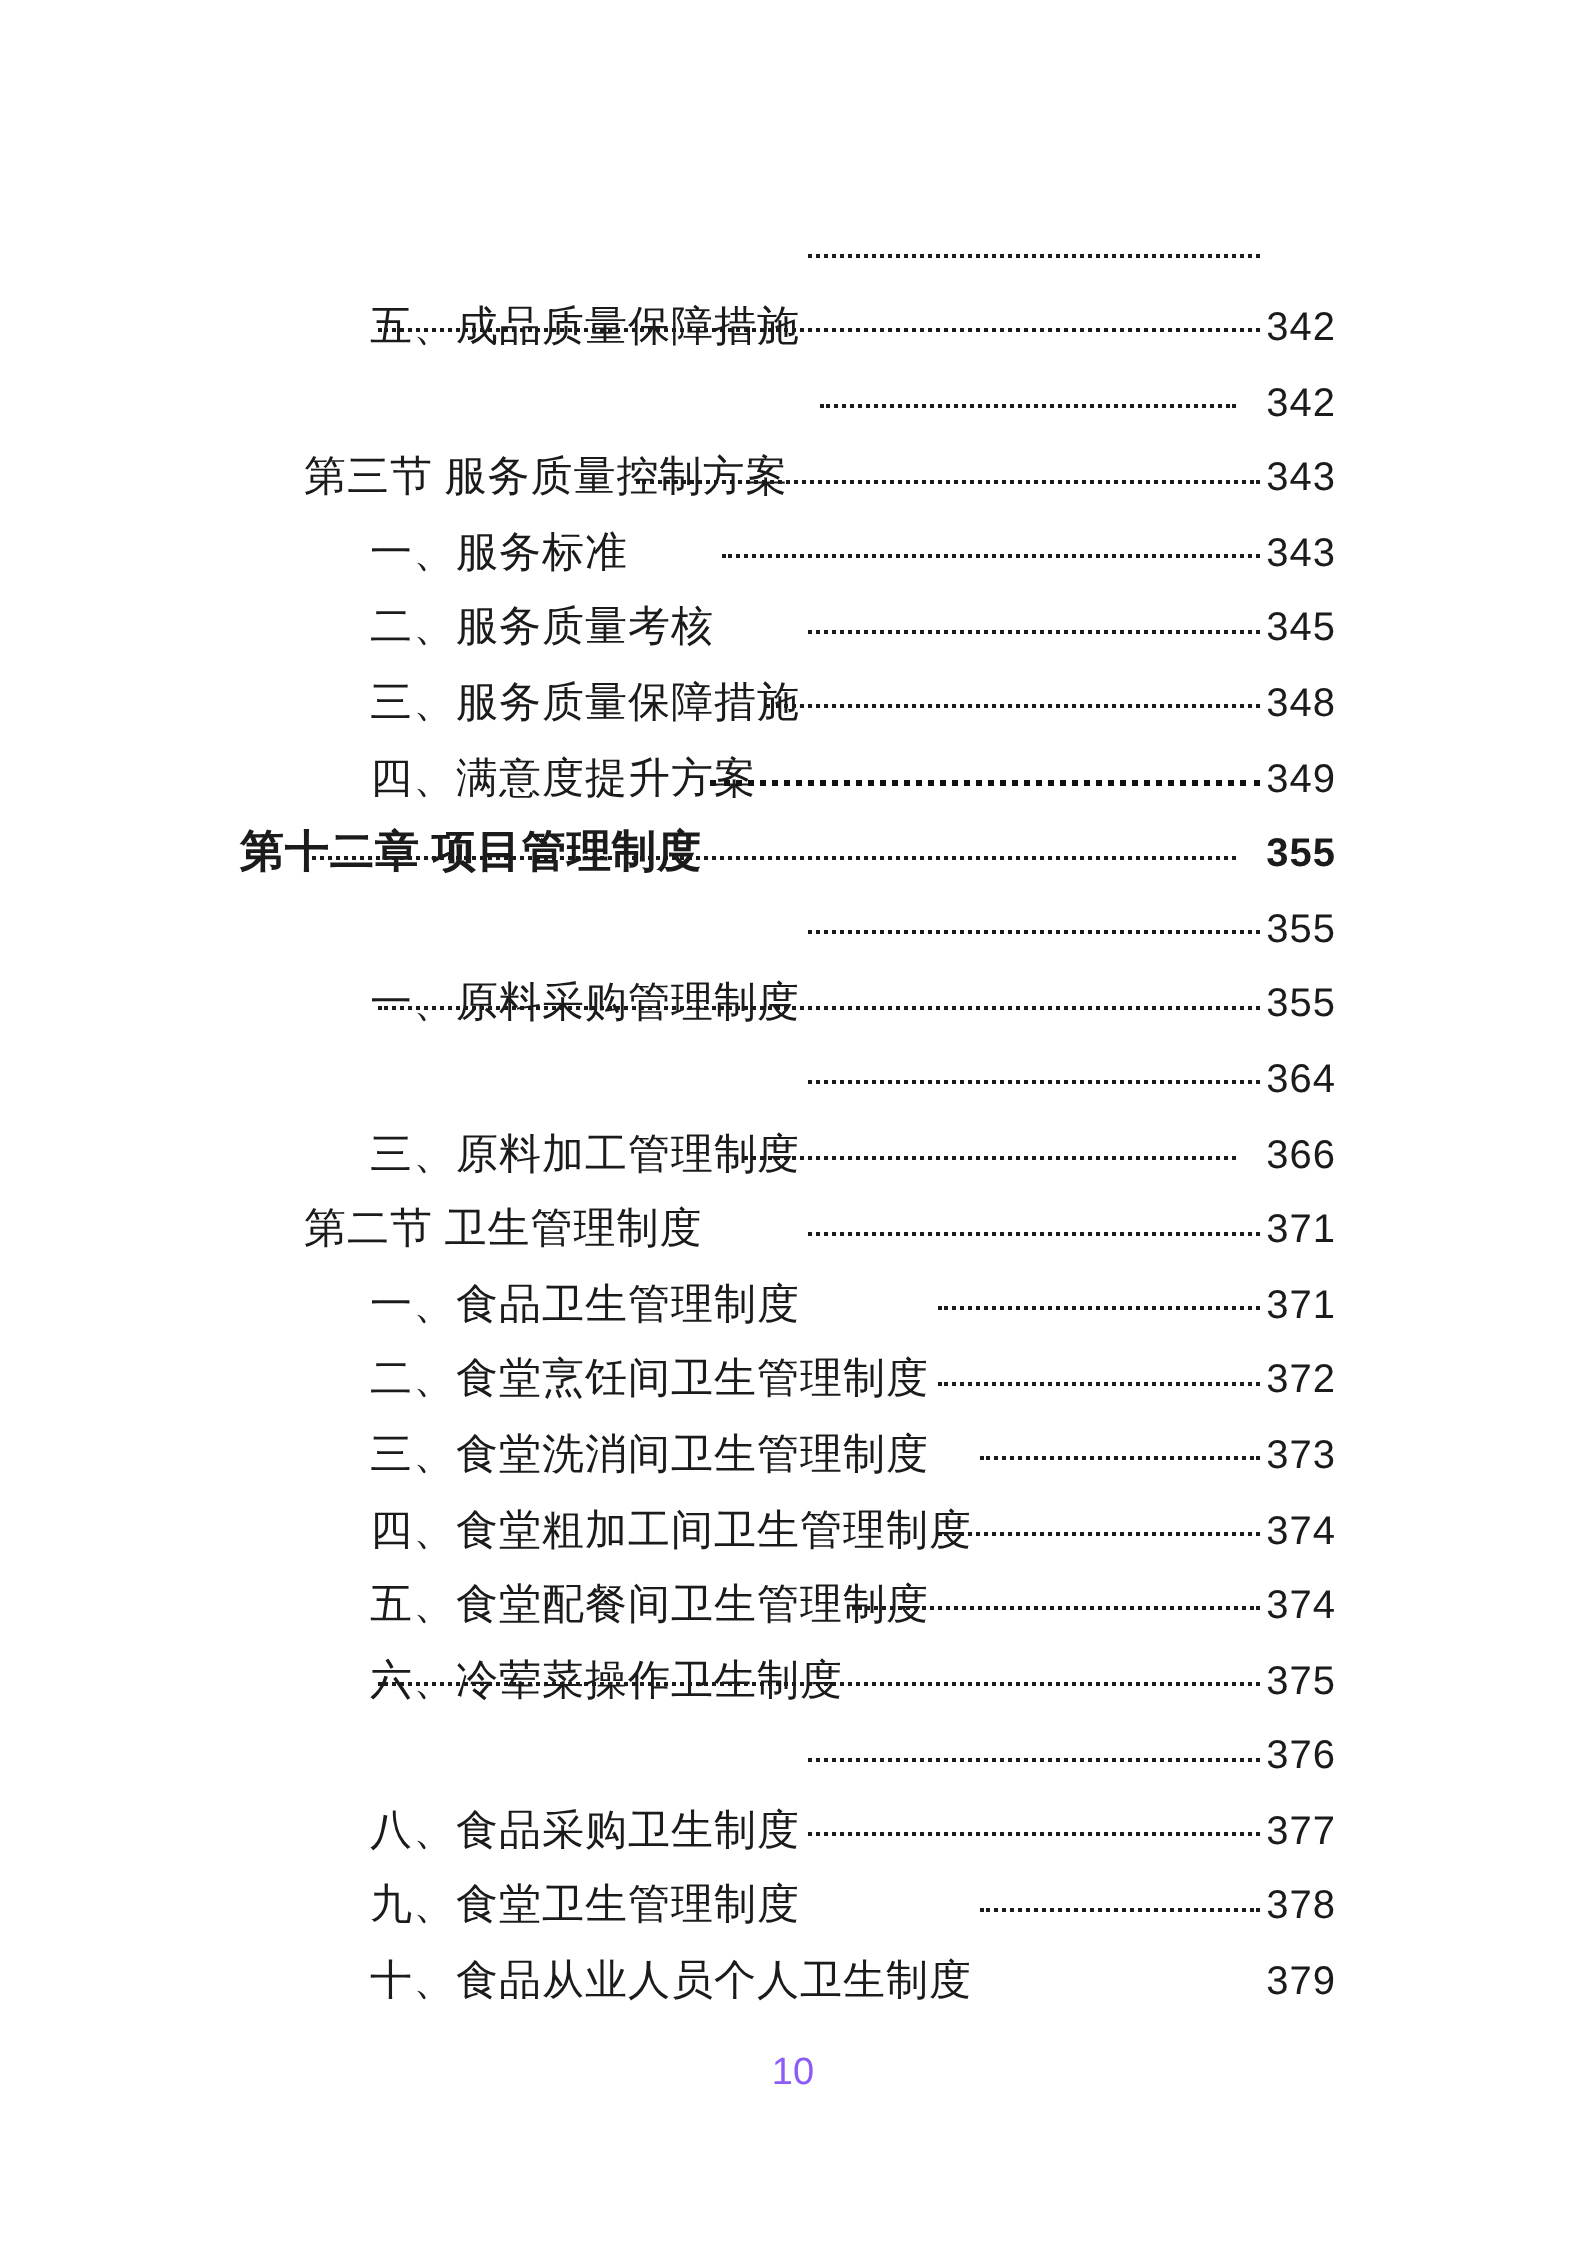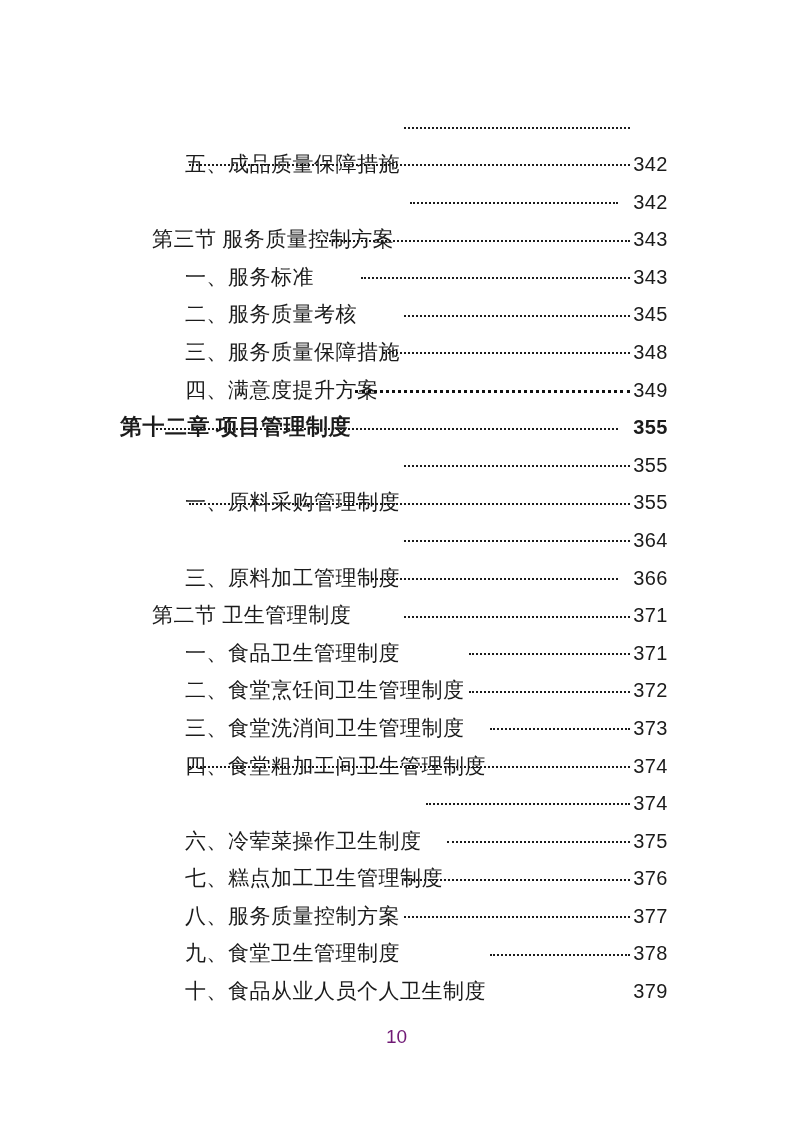--- a/index.html
+++ b/index.html
@@ -62,21 +62,21 @@
     font-weight: 700;
   }
   .footer {
     position: absolute;
     left: 0;
     right: 0;
     top: 1026px;
     text-align: center;
     font-family: "Liberation Sans", "DejaVu Sans", sans-serif;
     font-size: 19px;
-    color: #701a75;
+    color: #8b5cf6;
   }
 </style>
 </head>
 <body>
 
 <div class="page">
   <div class="toc" id="toc">
       <div class="row item">
         <span class="title">五、成品质量保障措施</span>
         <span class="leader"></span>
@@ -153,35 +153,35 @@
         <span class="title">三、食堂洗消间卫生管理制度</span>
         <span class="leader"></span>
         <span class="num">373</span>
       </div>
       <div class="row item">
         <span class="title">四、食堂粗加工间卫生管理制度</span>
         <span class="leader"></span>
         <span class="num">374</span>
       </div>
       <div class="row item">
+        <span class="title">五、食堂配餐间卫生管理制度</span>
         <span class="leader"></span>
         <span class="num">374</span>
       </div>
       <div class="row item">
         <span class="title">六、冷荤菜操作卫生制度</span>
         <span class="leader"></span>
         <span class="num">375</span>
       </div>
       <div class="row item">
-        <span class="title">七、糕点加工卫生管理制度</span>
         <span class="leader"></span>
         <span class="num">376</span>
       </div>
       <div class="row item">
-        <span class="title">八、服务质量控制方案</span>
+        <span class="title">八、食品采购卫生制度</span>
         <span class="leader"></span>
         <span class="num">377</span>
       </div>
       <div class="row item">
         <span class="title">九、食堂卫生管理制度</span>
         <span class="leader"></span>
         <span class="num">378</span>
       </div>
       <div class="row item">
         <span class="title">十、食品从业人员个人卫生制度</span>

